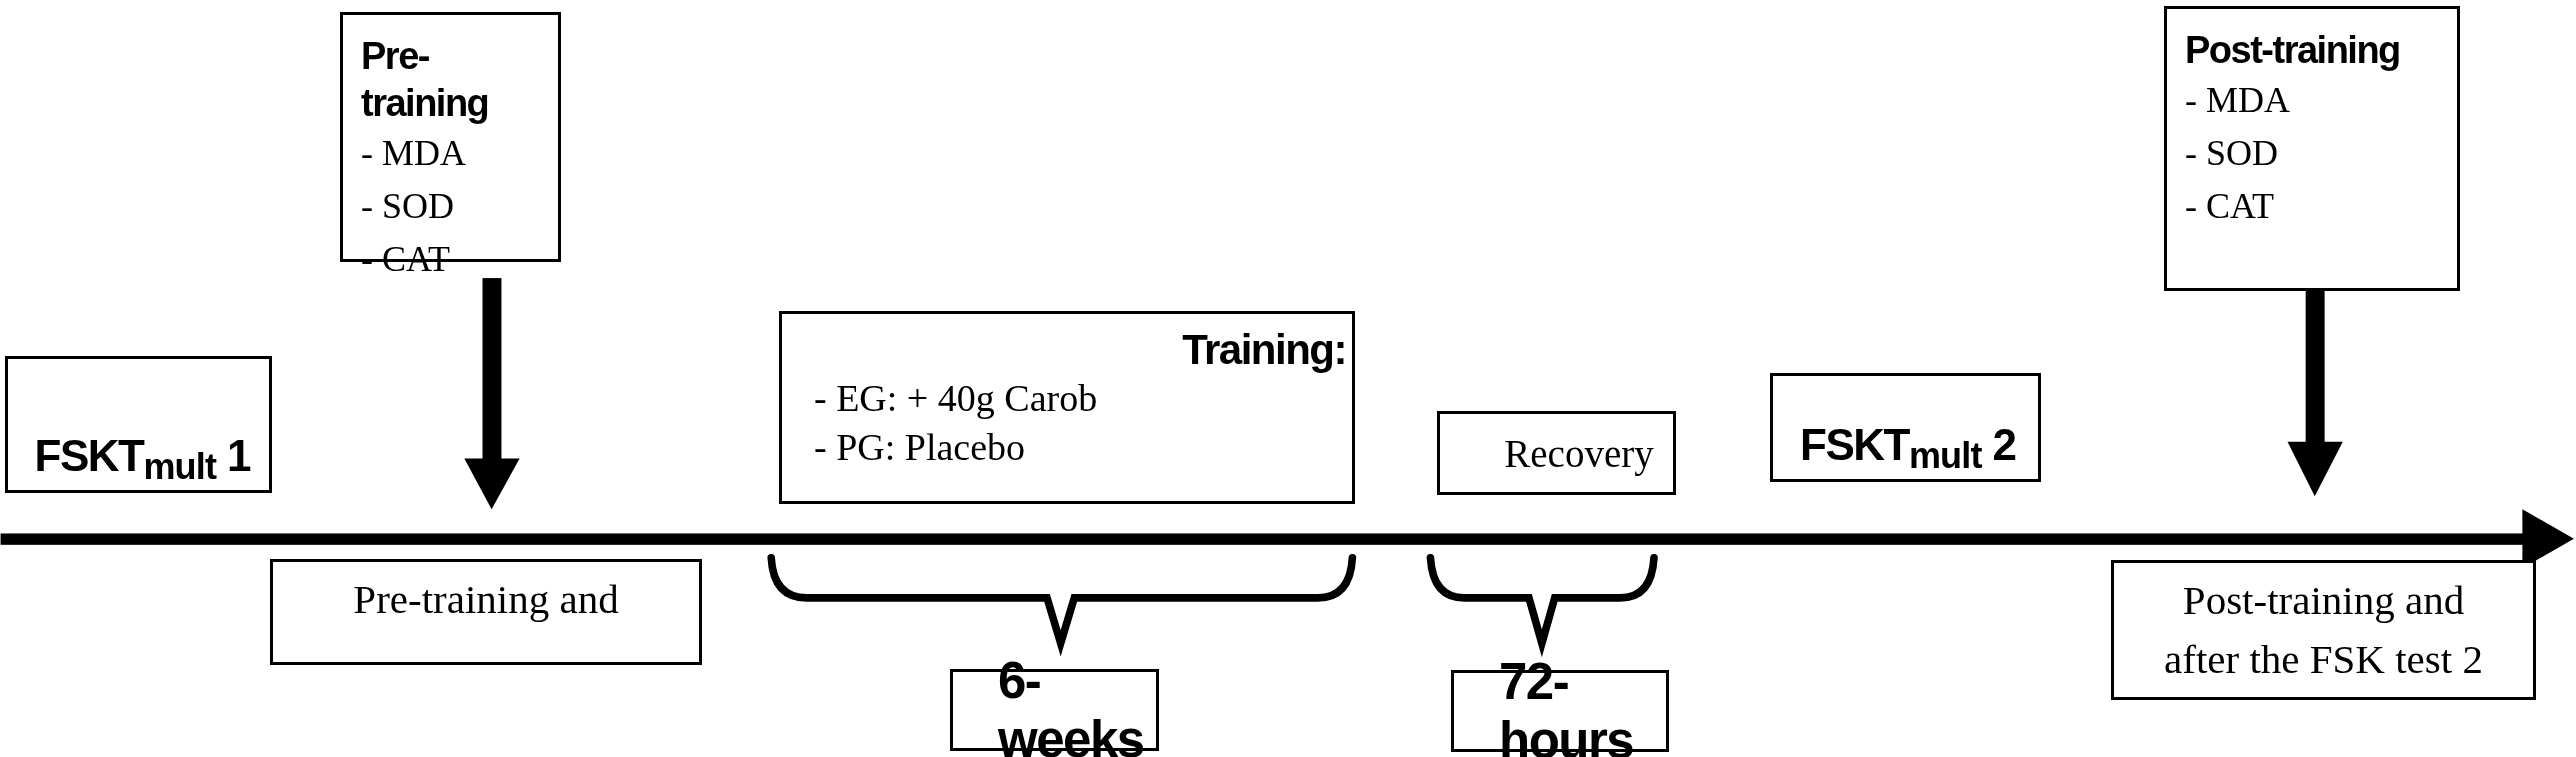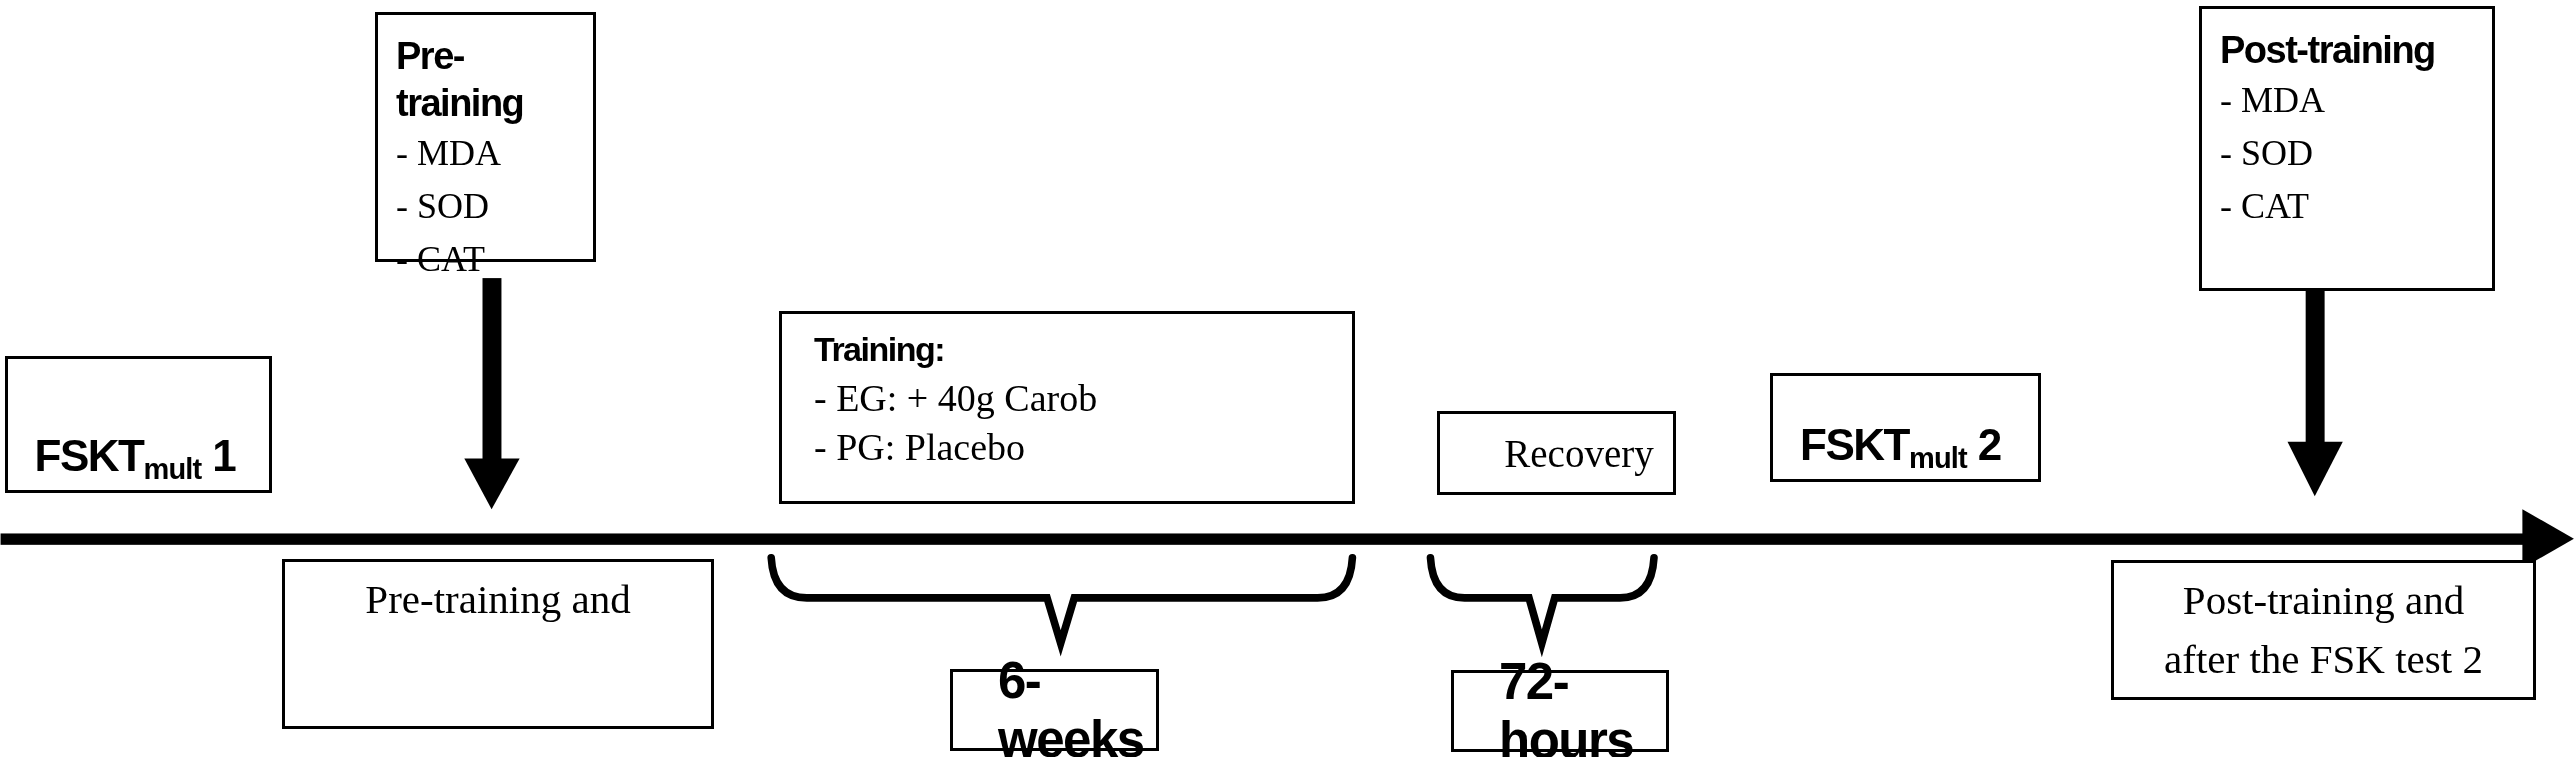--- a/index.html
+++ b/index.html
@@ -22,31 +22,31 @@
     font-family:"Liberation Sans", sans-serif;
     font-weight:700;
     letter-spacing:-1.5px;
   }
   
   .fskt{
     display:flex;align-items:flex-end;
     padding:0 0 12px 27px;
     font-size:44px;line-height:1;
   }
-  .fskt .sub{font-size:29px;vertical-align:baseline;position:relative;top:7.6px;letter-spacing:-0.8px;}
+  .fskt .sub{font-size:36px;vertical-align:baseline;position:relative;top:7.6px;letter-spacing:-0.8px;}
   
-  .assay{padding:18px 6px 0 18px;margin-left:35px;}
+  .assay{padding:18px 6px 0 18px;}
   .assay .title{font-size:38px;line-height:47px;}
   .assay .item{
     font-family:"Liberation Serif", serif;font-weight:400;letter-spacing:0;
     font-size:36px;line-height:53px;
   }
   
   .training{padding:10.6px 6px 0 32px;}
-  .training .title{font-size:34px;line-height:49px;}
+  .training .title{font-size:42px;line-height:49px;text-align:right;}
   .training .item{
     font-family:"Liberation Serif", serif;font-weight:400;letter-spacing:0;
     font-size:38px;line-height:49px;
   }
   
   .centerbox{display:flex;align-items:center;justify-content:center;padding-left:45px;}
   .serifword{font-size:39px;}
   .durword{font-size:51px;}
   
   .explain{
@@ -54,21 +54,21 @@
     padding-top:7.6px;
     font-size:41px;line-height:59px;
   }
   
   #box-fskt1     {left:4.5px;   top:356px; width:267px; height:137px;}
   #box-pre       {left:340px; top:12px;  width:221px; height:250px;}
   #box-training  {left:779px;top:311px; width:576px; height:193px;}
   #box-recovery  {left:1437px;top:411px; width:239px; height:84px;}
   #box-fskt2     {left:1770px;top:373px; width:271px; height:109px;}
   #box-post      {left:2164px;top:6px;   width:296px; height:285px;}
-  #box-label1    {left:282px; top:559px; width:432px; height:170px;}
+  #box-label1    {left:270px; top:559px; width:432px; height:106px;}
   #box-label2    {left:2111px;top:560px; width:425px; height:140px;}
   #box-6weeks    {left:950px;top:669px; width:209px; height:82px;}
   #box-72hours   {left:1451px;top:670px; width:218px; height:82px;}
 </style>
 </head>
 <body>
 
 <div id="canvas">
 
   <svg id="gfx" viewBox="0 0 3398 999" xmlns="http://www.w3.org/2000/svg">

